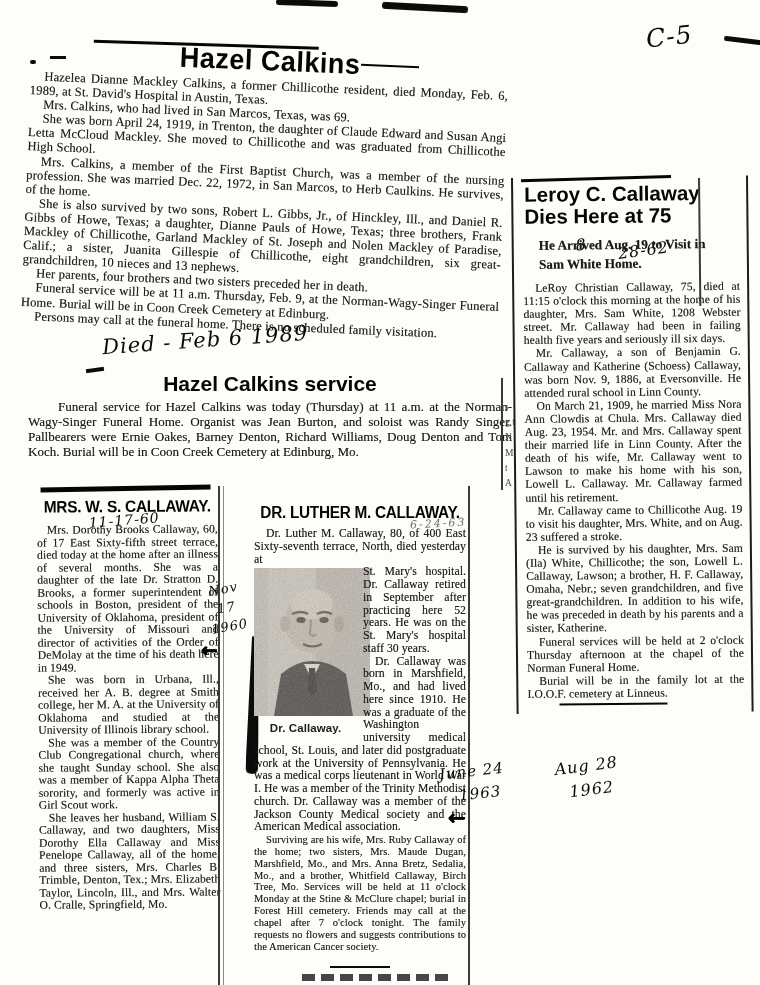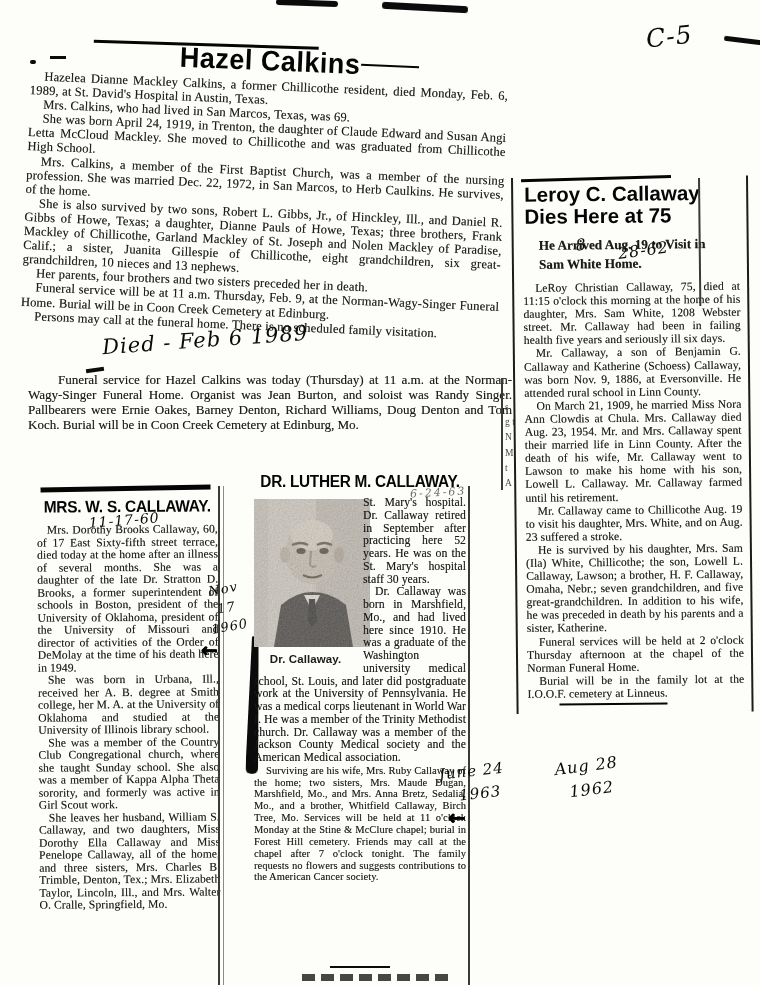--- a/index.html
+++ b/index.html
@@ -90,20 +90,21 @@
       <p>Her parents, four brothers and two sisters preceded her in death.</p>
       <p>Funeral service will be at 11 a.m. Thursday, Feb. 9, at the Norman-Wagy-Singer Funeral Home. Burial will be in Coon Creek Cemetery at Edinburg.</p>
       <p>Persons may call at the funeral home. There is no scheduled family visitation.</p>
     </div>
   </div>
 
   <div class="abs hw" style="left:102px;top:328px;font-size:21px;transform:rotate(-4deg);">Died - Feb 6 1989</div>
   <div class="abs smudge" style="left:86px;top:368px;width:18px;height:4px;transform:rotate(-8deg);"></div>
 
   <div class="abs news" id="service" style="left:28px;top:372px;">
+    <h2 class="head-sans">Hazel Calkins service</h2>
     <div class="body">
       <p>Funeral service for Hazel Calkins was today (Thursday) at 11 a.m. at the Norman-Wagy-Singer Funeral Home. Organist was Jean Burton, and soloist was Randy Singer. Pallbearers were Ernie Oakes, Barney Denton, Richard Williams, Doug Denton and Tom Koch. Burial will be in Coon Creek Cemetery at Edinburg, Mo.</p>
     </div>
   </div>
 
   <div class="vrule" style="left:501px;top:378px;height:112px;"></div>
   <div class="abs" id="margin-letters" style="left:505px;top:400px;">s g t N M t A</div>
 
   <div class="abs news" id="mrs" style="left:38px;top:486px;">
     <div class="hbar" style="position:static;margin-left:4px;width:170px;height:5px;transform:skewY(-0.6deg);"></div>
@@ -121,24 +122,25 @@
 
   <div class="abs hw" style="left:208px;top:580px;font-size:13px;transform:rotate(-10deg);line-height:1.45;text-align:center;">
     <div>Nov</div>
     <div>17</div>
     <div>1960</div>
   </div>
   <div class="abs arrow" style="left:201px;top:638px;font-size:20px;">←</div>
 
   <div class="abs smudge" style="left:247px;top:636px;width:13px;height:138px;border-radius:6px;transform:rotate(1.5deg);clip-path:polygon(25% 0,75% 0,100% 100%,0 100%);"></div>
 
-  <div class="abs news" id="dr" style="left:254px;top:471px;">
+  <div class="abs news" id="dr" style="left:254px;top:502px;">
     <h3 class="head-sans">DR. LUTHER M. CALLAWAY.</h3>
     <div class="abs hw" style="right:0px;top:15px;font-size:11px;color:#6f6f6d;transform:rotate(-3deg);letter-spacing:2px;">6-24-63</div>
     <div class="body">
+      <p>Dr. Luther M. Callaway, 80, of 400 East Sixty-seventh terrace, North, died yesterday at</p>
       <div id="photo-float">
         <svg width="116" height="148" viewBox="0 0 116 148">
           <defs>
             <filter id="grain" x="0" y="0" width="100%" height="100%">
               <feTurbulence type="fractalNoise" baseFrequency="0.65" numOctaves="2" result="n"></feTurbulence>
               <feColorMatrix in="n" type="matrix" values="0.32 0.32 0.32 0 0  0.32 0.32 0.32 0 0  0.32 0.32 0.32 0 0  0 0 0 0 0.38"></feColorMatrix>
             </filter>
           </defs>
           <rect width="116" height="148" fill="#cfc9bd"></rect>
           <rect x="62" width="54" height="148" fill="#b3ab9e" opacity="0.65"></rect>

